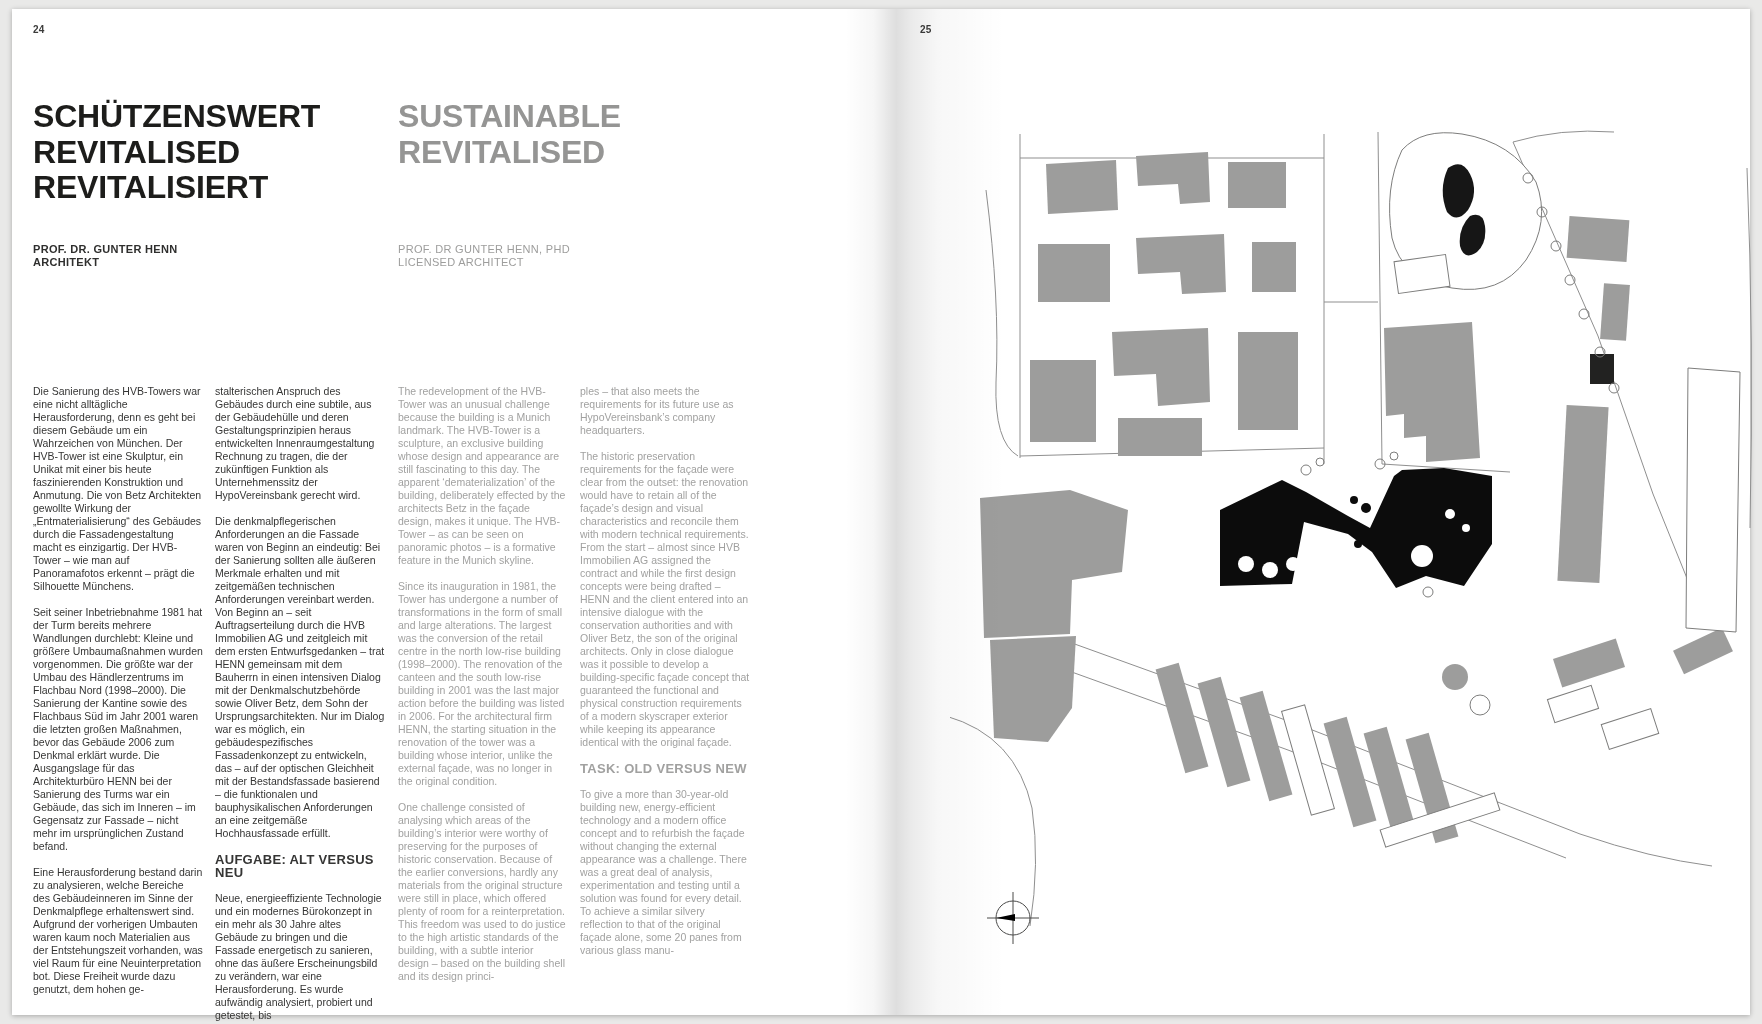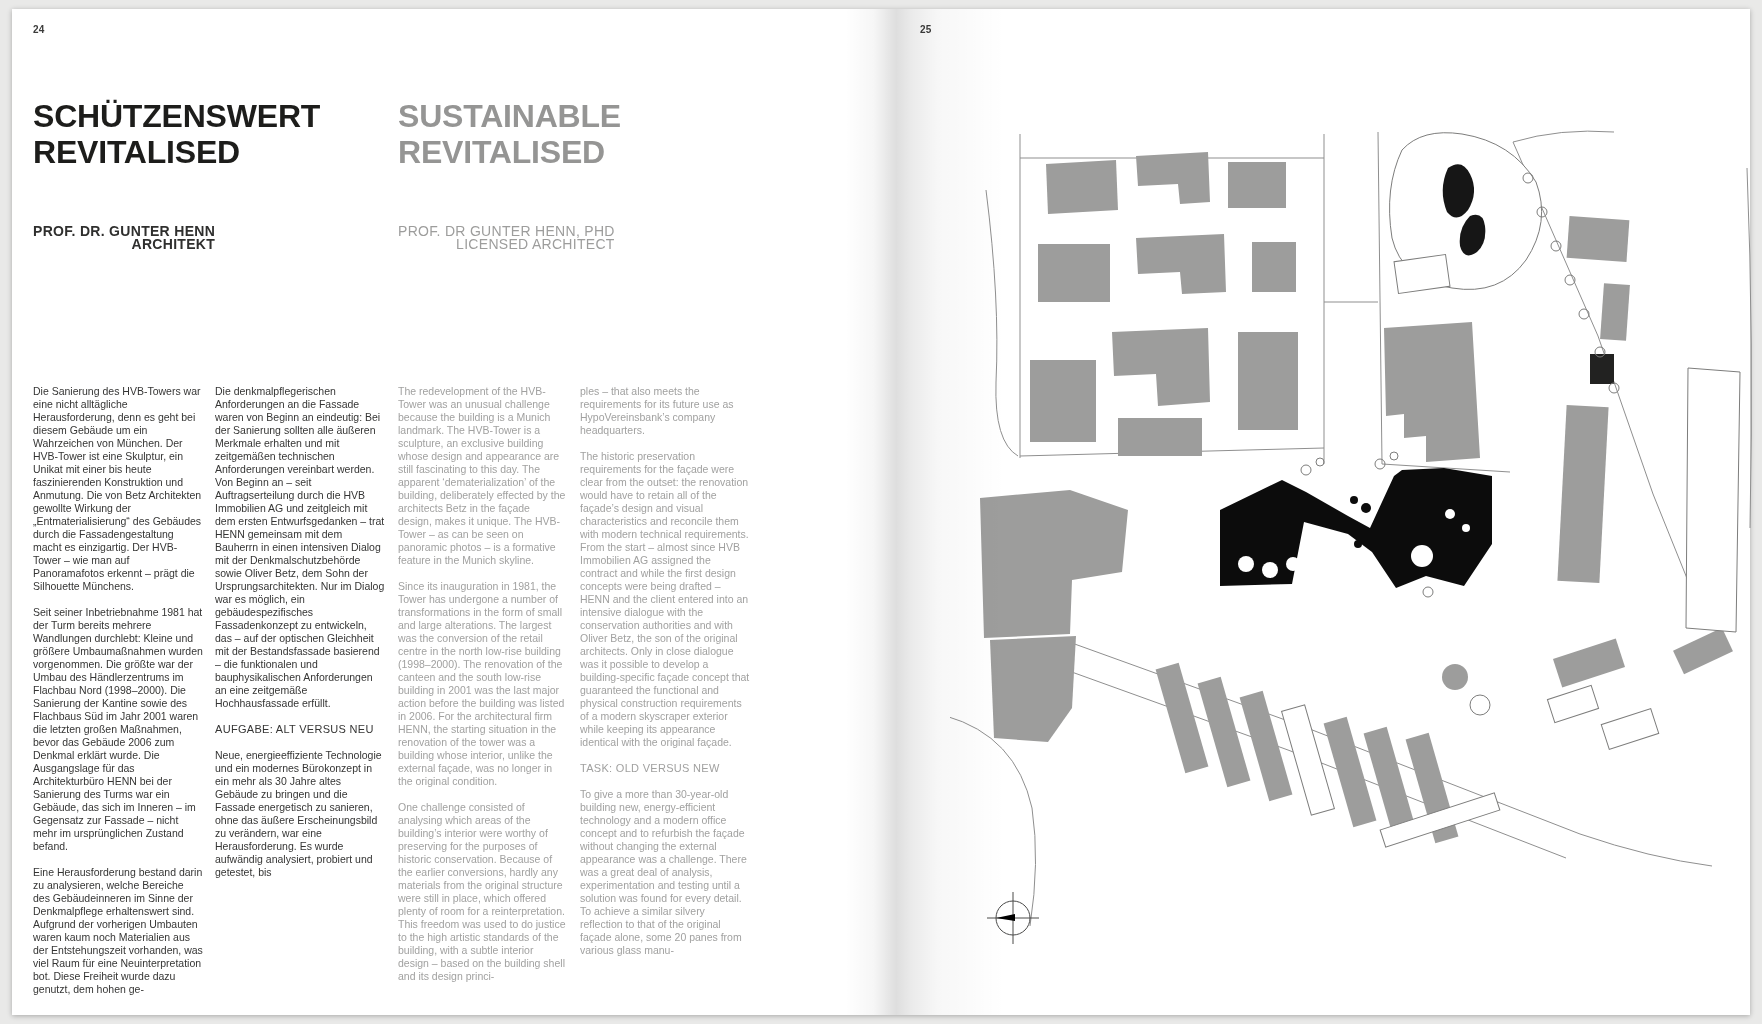--- a/index.html
+++ b/index.html
@@ -6,42 +6,43 @@
   body{width:1762px;height:1024px;overflow:hidden;background:#e9e9e8;font-family:"Liberation Sans","DejaVu Sans",sans-serif;}
   .stage{position:relative;width:1762px;height:752px;background:#e9e9e8;}
   .spread{position:absolute;left:12px;top:9px;width:1738px;height:1006px;background:#ffffff;box-shadow:0 1px 5px rgba(0,0,0,.28);}
   .gutter{position:absolute;left:833px;top:0;width:160px;height:1006px;pointer-events:none;
     background:linear-gradient(90deg,rgba(0,0,0,0) 0%,rgba(0,0,0,.035) 18%,rgba(0,0,0,.13) 32%,rgba(0,0,0,.08) 42%,rgba(0,0,0,.03) 58%,rgba(0,0,0,0) 100%);}
   .pageno{position:absolute;top:15px;font-size:10px;font-weight:700;letter-spacing:.3px;color:#3c3c3b;}
   .pageno.left{left:21px;} .pageno.right{left:908px;}
   .title{position:absolute;top:90px;font-size:32px;line-height:35.5px;font-weight:700;letter-spacing:-.2px;white-space:nowrap;}
   .title.de{left:21px;color:#1d1d1b;}
   .title.en{left:386px;color:#959594;}
-  .author{position:absolute;top:216px;font-size:14px;line-height:12.5px;font-weight:700;letter-spacing:.3px;text-align:right;}
+  .author{position:absolute;top:234px;font-size:11px;line-height:12.5px;font-weight:700;letter-spacing:.3px;}
   .author.de{left:21px;color:#2f2f2e;}
   .author.en{left:386px;color:#9d9d9c;font-weight:400;}
   .col{position:absolute;top:376px;width:170px;font-size:10.5px;line-height:13px;letter-spacing:0;}
   .col p{margin:0 0 13px;}
-  .col h4{margin:13px 0 13px;font-size:11px;line-height:13px;letter-spacing:.3px;font-weight:400;}
+  .col h4{margin:13px 0 13px;font-size:13px;line-height:13px;letter-spacing:.3px;font-weight:700;}
   .col.de{color:#353534;}
   .col.en{color:#a1a1a0;}
   .c1{left:21px;} .c2{left:203px;} .c3{left:386px;width:168px;} .c4{left:568px;}
   .map{position:absolute;left:938px;top:111px;}
 </style>
 </head>
 <body>
 
 <div class="stage">
   <div class="spread">
 
     <div class="pageno left">24</div>
 
     <div class="title de">
       <div>SCHÜTZENSWERT</div>
       <div>REVITALISED</div>
+      <div>REVITALISIERT</div>
     </div>
 
     <div class="title en">
       <div>SUSTAINABLE</div>
       <div>REVITALISED</div>
     </div>
 
     <div class="author de">
       <div>PROF. DR. GUNTER HENN</div>
       <div>ARCHITEKT</div>
@@ -52,20 +53,21 @@
       <div>LICENSED ARCHITECT</div>
     </div>
 
     <div class="col de c1" lang="de">
       <p>Die Sanierung des HVB-Towers war eine nicht alltägliche Herausforderung, denn es geht bei diesem Gebäude um ein Wahrzeichen von München. Der HVB-Tower ist eine Skulptur, ein Unikat mit einer bis heute faszinierenden Konstruktion und Anmutung. Die von Betz Architekten gewollte Wirkung der „Entmaterialisierung“ des Gebäudes durch die Fassadengestaltung macht es einzigartig. Der HVB-Tower – wie man auf Panoramafotos erkennt – prägt die Silhouette Münchens.</p>
       <p>Seit seiner Inbetriebnahme 1981 hat der Turm bereits mehrere Wandlungen durchlebt: Kleine und größere Umbaumaßnahmen wurden vorgenommen. Die größte war der Umbau des Händlerzentrums im Flachbau Nord (1998–2000). Die Sanierung der Kantine sowie des Flachbaus Süd im Jahr 2001 waren die letzten großen Maßnahmen, bevor das Gebäude 2006 zum Denkmal erklärt wurde. Die Ausgangslage für das Architekturbüro HENN bei der Sanierung des Turms war ein Gebäude, das sich im Inneren – im Gegensatz zur Fassade – nicht mehr im ursprünglichen Zustand befand.</p>
       <p>Eine Herausforderung bestand darin zu analysieren, welche Bereiche des Gebäudeinneren im Sinne der Denkmalpflege erhaltenswert sind. Aufgrund der vorherigen Umbauten waren kaum noch Materialien aus der Entstehungszeit vorhanden, was viel Raum für eine Neuinterpretation bot. Diese Freiheit wurde dazu genutzt, dem hohen ge-</p>
     </div>
 
     <div class="col de c2" lang="de">
+      <p>stalterischen Anspruch des Gebäudes durch eine subtile, aus der Gebäudehülle und deren Gestaltungsprinzipien heraus entwickelten Innenraumgestaltung Rechnung zu tragen, die der zukünftigen Funktion als Unternehmenssitz der HypoVereinsbank gerecht wird.</p>
       <p>Die denkmalpflegerischen Anforderungen an die Fassade waren von Beginn an eindeutig: Bei der Sanierung sollten alle äußeren Merkmale erhalten und mit zeitgemäßen technischen Anforderungen vereinbart werden. Von Beginn an – seit Auftragserteilung durch die HVB Immobilien AG und zeitgleich mit dem ersten Entwurfsgedanken – trat HENN gemeinsam mit dem Bauherrn in einen intensiven Dialog mit der Denkmalschutzbehörde sowie Oliver Betz, dem Sohn der Ursprungsarchitekten. Nur im Dialog war es möglich, ein gebäudespezifisches Fassadenkonzept zu entwickeln, das – auf der optischen Gleichheit mit der Bestandsfassade basierend – die funktionalen und bauphysikalischen Anforderungen an eine zeitgemäße Hochhausfassade erfüllt.</p>
       <h4>AUFGABE: ALT VERSUS NEU</h4>
       <p>Neue, energieeffiziente Technologie und ein modernes Bürokonzept in ein mehr als 30 Jahre altes Gebäude zu bringen und die Fassade energetisch zu sanieren, ohne das äußere Erscheinungsbild zu verändern, war eine Herausforderung. Es wurde aufwändig analysiert, probiert und getestet, bis</p>
     </div>
 
     <div class="col en c3" lang="en">
       <p>The redevelopment of the HVB-Tower was an unusual challenge because the building is a Munich landmark. The HVB-Tower is a sculpture, an exclusive building whose design and appearance are still fascinating to this day. The apparent ‘dematerialization’ of the building, deliberately effected by the architects Betz in the façade design, makes it unique. The HVB-Tower – as can be seen on panoramic photos – is a formative feature in the Munich skyline.</p>
       <p>Since its inauguration in 1981, the Tower has undergone a number of transformations in the form of small and large alterations. The largest was the conversion of the retail centre in the north low-rise building (1998–2000). The renovation of the canteen and the south low-rise building in 2001 was the last major action before the building was listed in 2006. For the architectural firm HENN, the starting situation in the renovation of the tower was a building whose interior, unlike the external façade, was no longer in the original condition.</p>
       <p>One challenge consisted of analysing which areas of the building’s interior were worthy of preserving for the purposes of historic conservation. Because of the earlier conversions, hardly any materials from the original structure were still in place, which offered plenty of room for a reinterpretation. This freedom was used to do justice to the high artistic standards of the building, with a subtle interior design – based on the building shell and its design princi-</p>
     </div>

